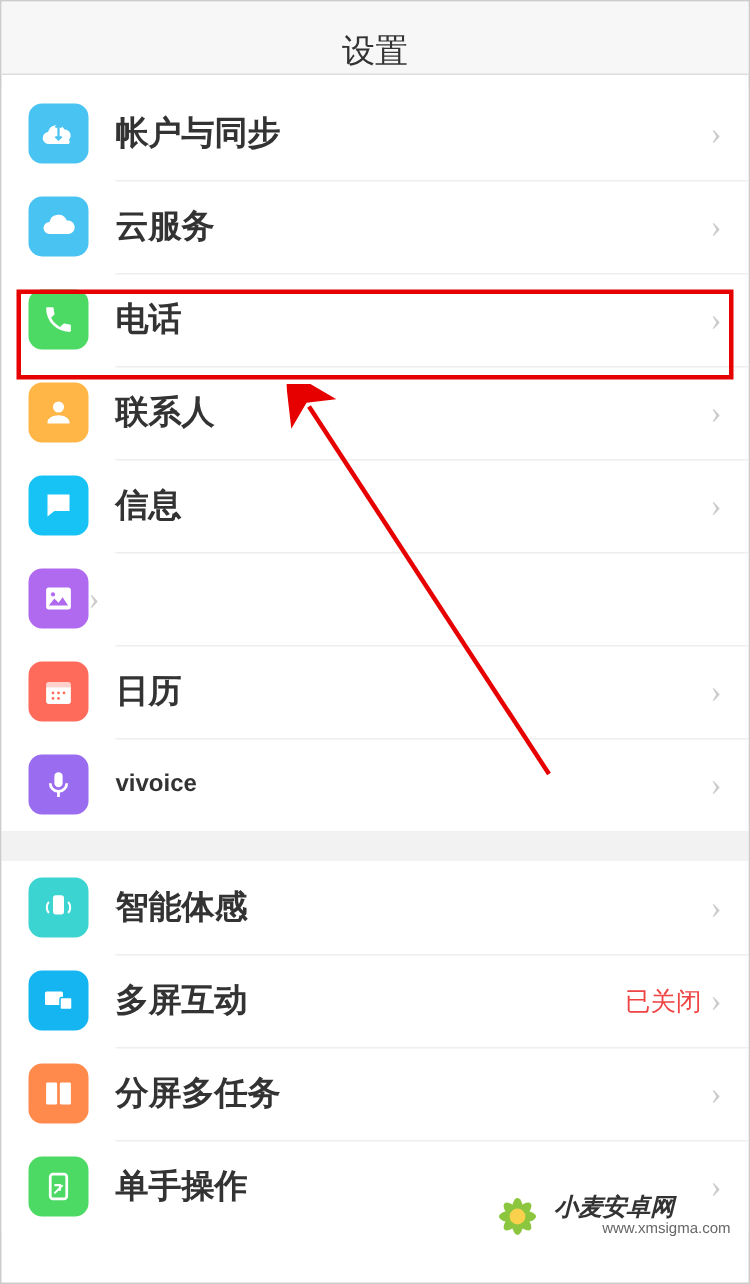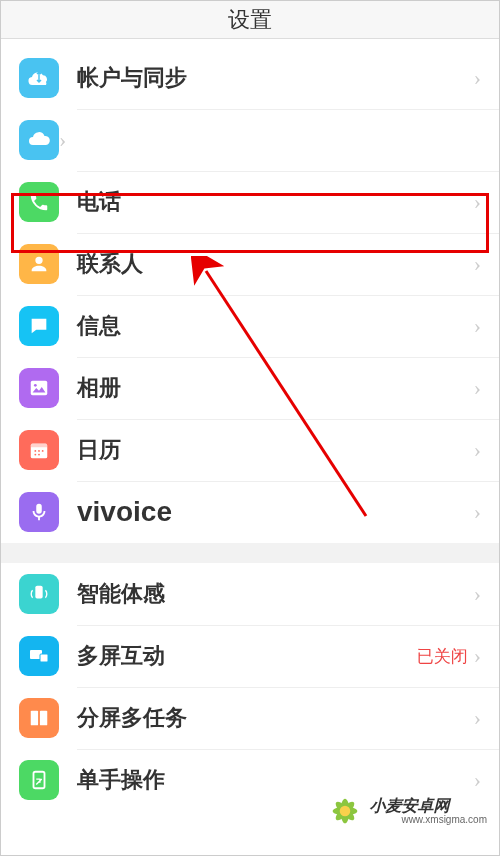--- a/index.html
+++ b/index.html
@@ -6,23 +6,23 @@
   body {
     width: 500px;
     height: 856px;
     background: #fff;
     font-family: "STKaiti", "KaiTi", "楷体", serif;
     position: relative;
     overflow: hidden;
     border: 1px solid #ccc;
   }
   .header {
-    height: 38px;
-    display: flex;
-    align-items: center;
+    height: 49px;
+    display: flex;
+    align-items: flex-end;
     justify-content: center;
     border-bottom: 1px solid #ddd;
     font-size: 22px;
     color: #333;
     background: #f7f7f7;
   }
   .content {
     background: #f2f2f2;
   }
   .group {
@@ -119,20 +119,21 @@
       <span class="label">帐户与同步</span>
       <span class="chev">›</span>
     </div>
 
     <div class="item">
       <div class="icon-box" style="background:#49c3f1">
         <svg width="24" height="24" viewBox="0 0 24 24">
             <path fill="#fff" d="M19 17H6a4 4 0 0 1 0-8 6 6 0 0 1 11.5-1A4 4 0 0 1 19 17z"></path>
           </svg>
       </div>
+      <span class="label">云服务</span>
       <span class="chev">›</span>
     </div>
 
     <div class="item">
       <div class="icon-box" style="background:#4cd964">
         <svg width="22" height="22" viewBox="0 0 24 24">
             <path fill="#fff" d="M6.6 10.8a15 15 0 0 0 6.6 6.6l2.2-2.2a1 1 0 0 1 1-.25 11 11 0 0 0 3.6.6 1 1 0 0 1 1 1V20a1 1 0 0 1-1 1A17 17 0 0 1 3 4a1 1 0 0 1 1-1h3.5a1 1 0 0 1 1 1 11 11 0 0 0 .6 3.6 1 1 0 0 1-.25 1z"></path>
           </svg>
       </div>
       <span class="label">电话</span>
@@ -160,21 +161,20 @@
     </div>
 
     <div class="item">
       <div class="icon-box" style="background:#b06af0">
         <svg width="22" height="22" viewBox="0 0 24 24">
             <rect x="3" y="4" width="18" height="16" rx="2" fill="#fff"></rect>
             <path fill="#b06af0" d="M5 17l4-5 3 3 3-4 4 6H5z"></path>
             <circle cx="8" cy="9" r="1.5" fill="#b06af0"></circle>
           </svg>
       </div>
-      <span class="label">相册</span>
       <span class="chev">›</span>
     </div>
 
     <div class="item">
       <div class="icon-box" style="background:#ff6b5b">
         <svg width="22" height="22" viewBox="0 0 24 24">
             <rect x="3" y="5" width="18" height="16" rx="2" fill="#fff"></rect>
             <rect x="3" y="5" width="18" height="4" fill="#ff6b5b" opacity=".3"></rect>
             <circle cx="8" cy="13" r="1" fill="#ff6b5b"></circle>
             <circle cx="12" cy="13" r="1" fill="#ff6b5b"></circle>
@@ -186,21 +186,21 @@
       <span class="label">日历</span>
       <span class="chev">›</span>
     </div>
 
     <div class="item">
       <div class="icon-box" style="background:#9a6cf0">
         <svg width="22" height="22" viewBox="0 0 24 24">
             <path fill="#fff" d="M12 14a3 3 0 0 0 3-3V6a3 3 0 0 0-6 0v5a3 3 0 0 0 3 3zm5-3a5 5 0 0 1-10 0H5a7 7 0 0 0 6 6.9V21h2v-3.1A7 7 0 0 0 19 11z"></path>
           </svg>
       </div>
-      <span class="label" style="font-family:-apple-system,sans-serif;font-size:28px">vivoice</span>
+      <span class="label" style="font-family:-apple-system,sans-serif;font-size:16px">vivoice</span>
       <span class="chev">›</span>
     </div>
 
   </div>
 
   <div class="group">
 
     <div class="item">
       <div class="icon-box" style="background:#3bd4d0">
         <svg width="22" height="22" viewBox="0 0 24 24">

